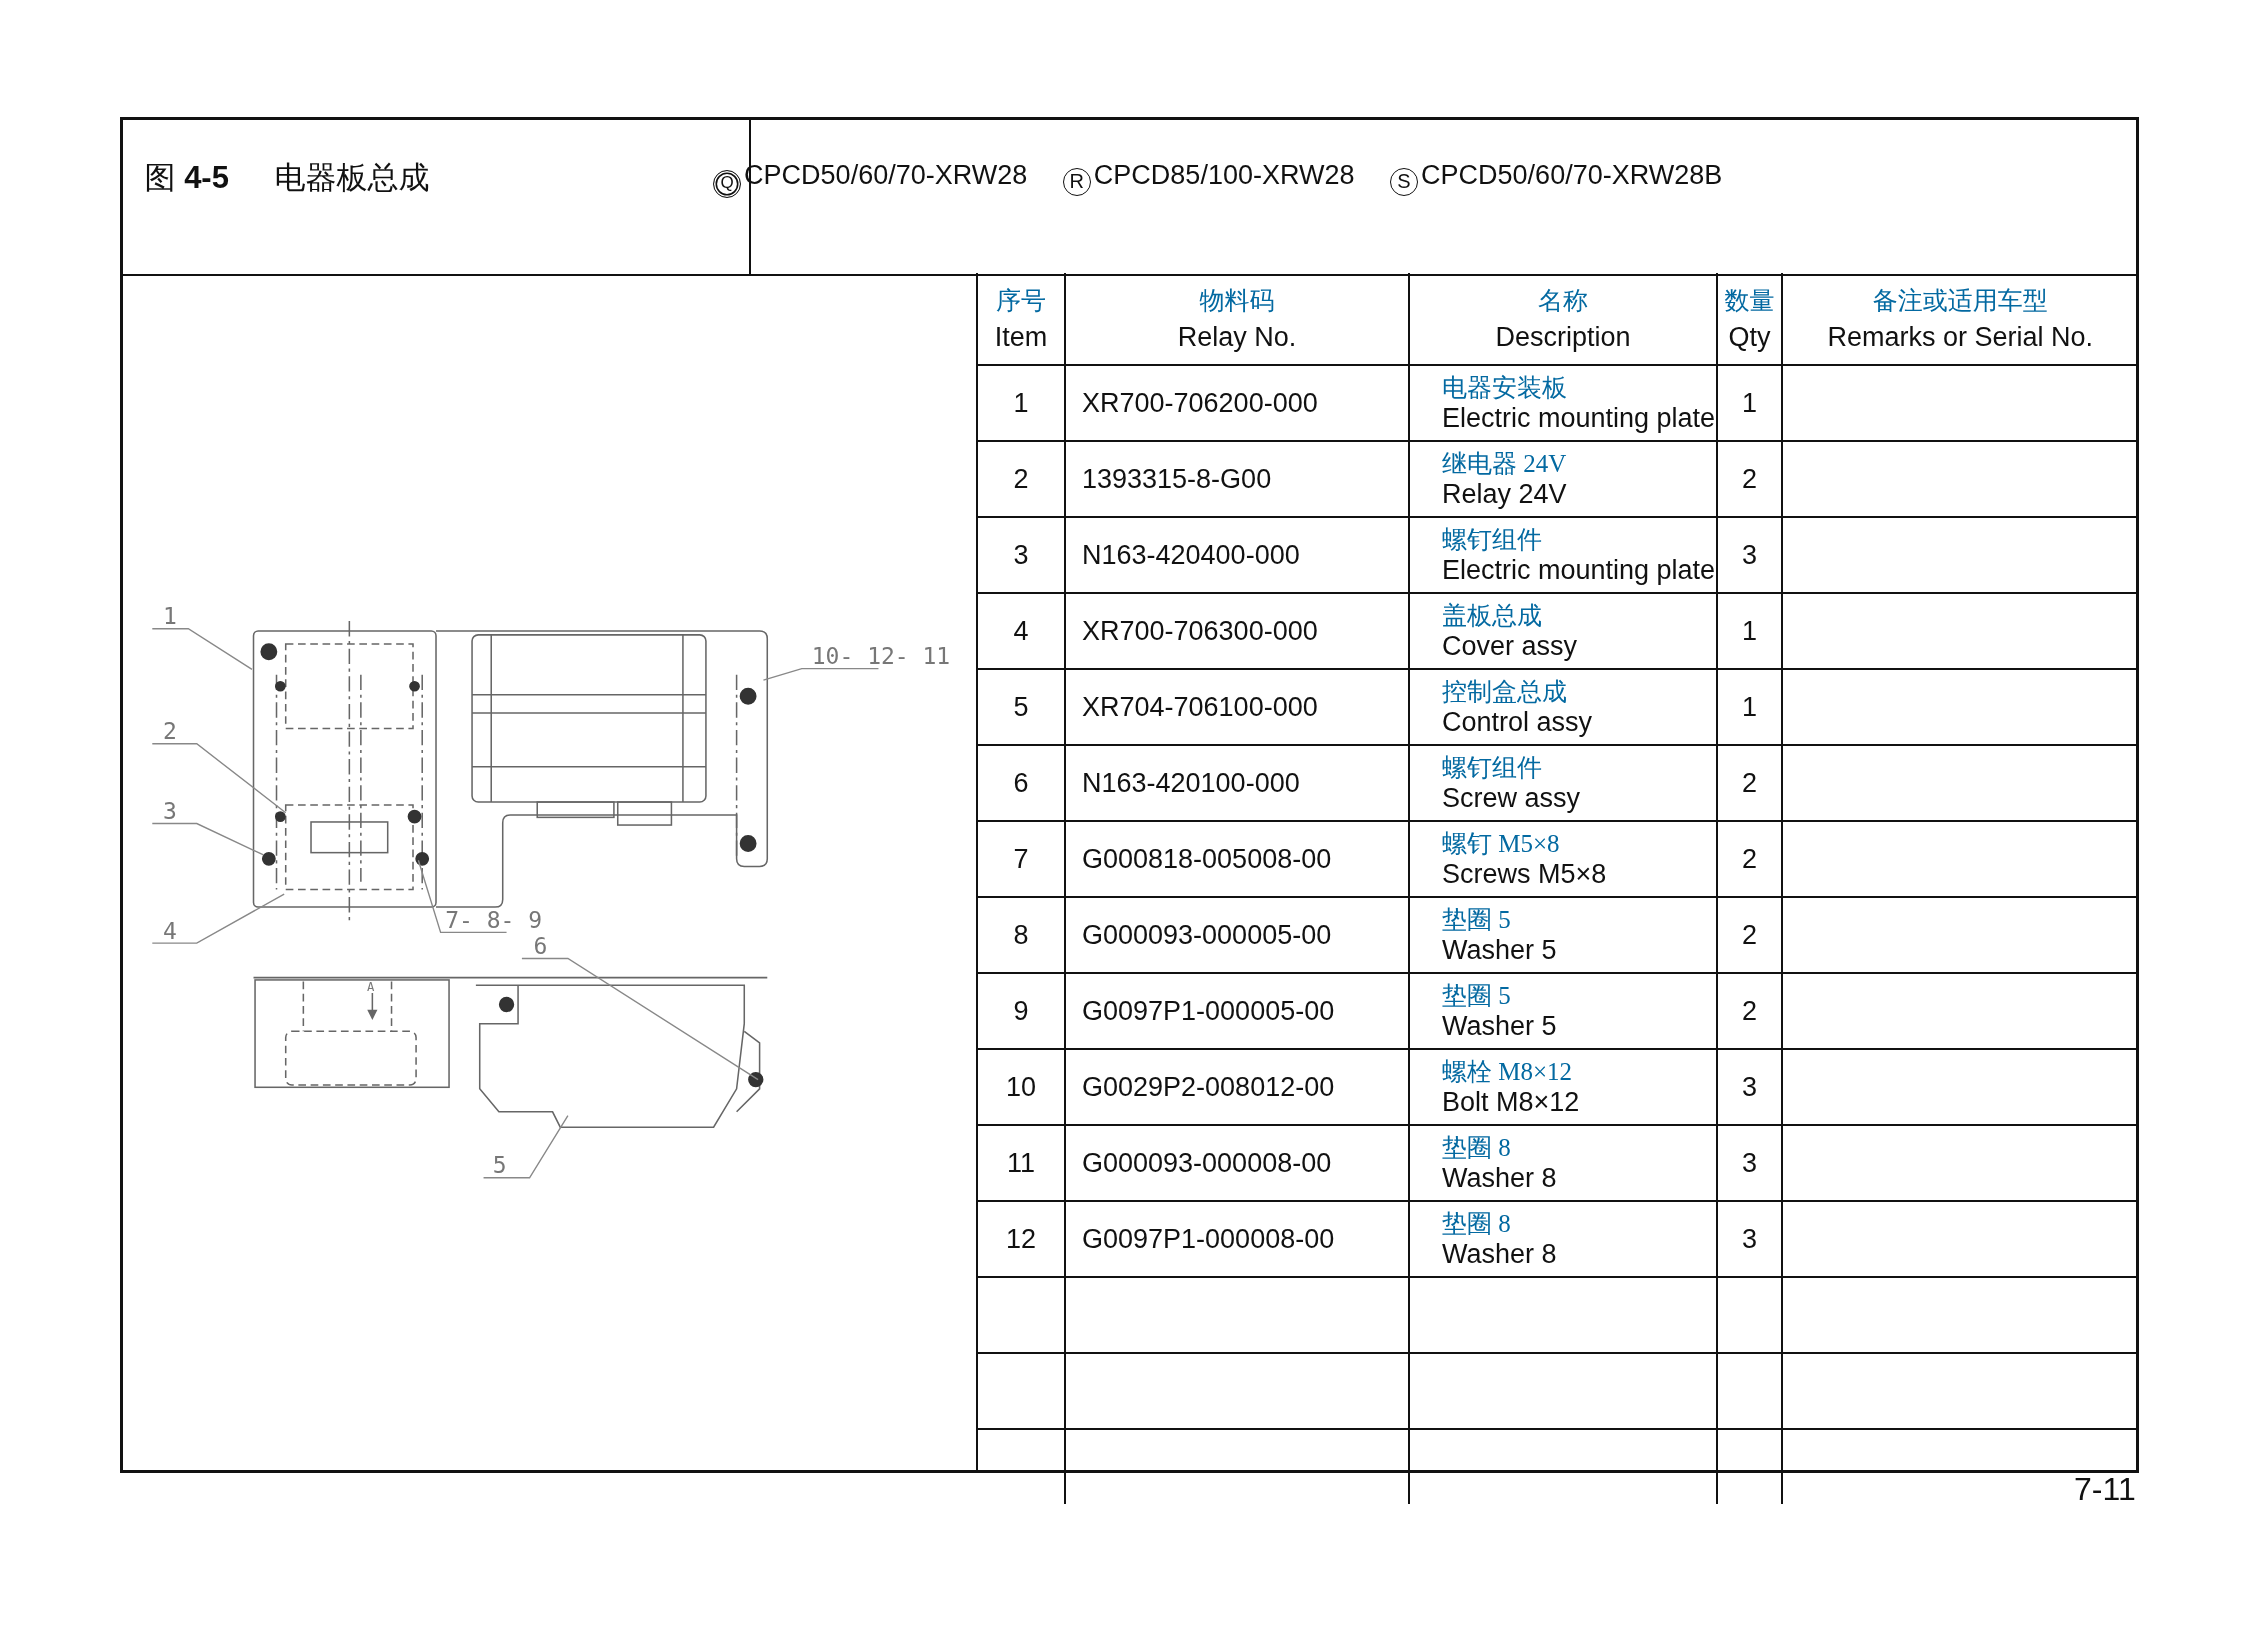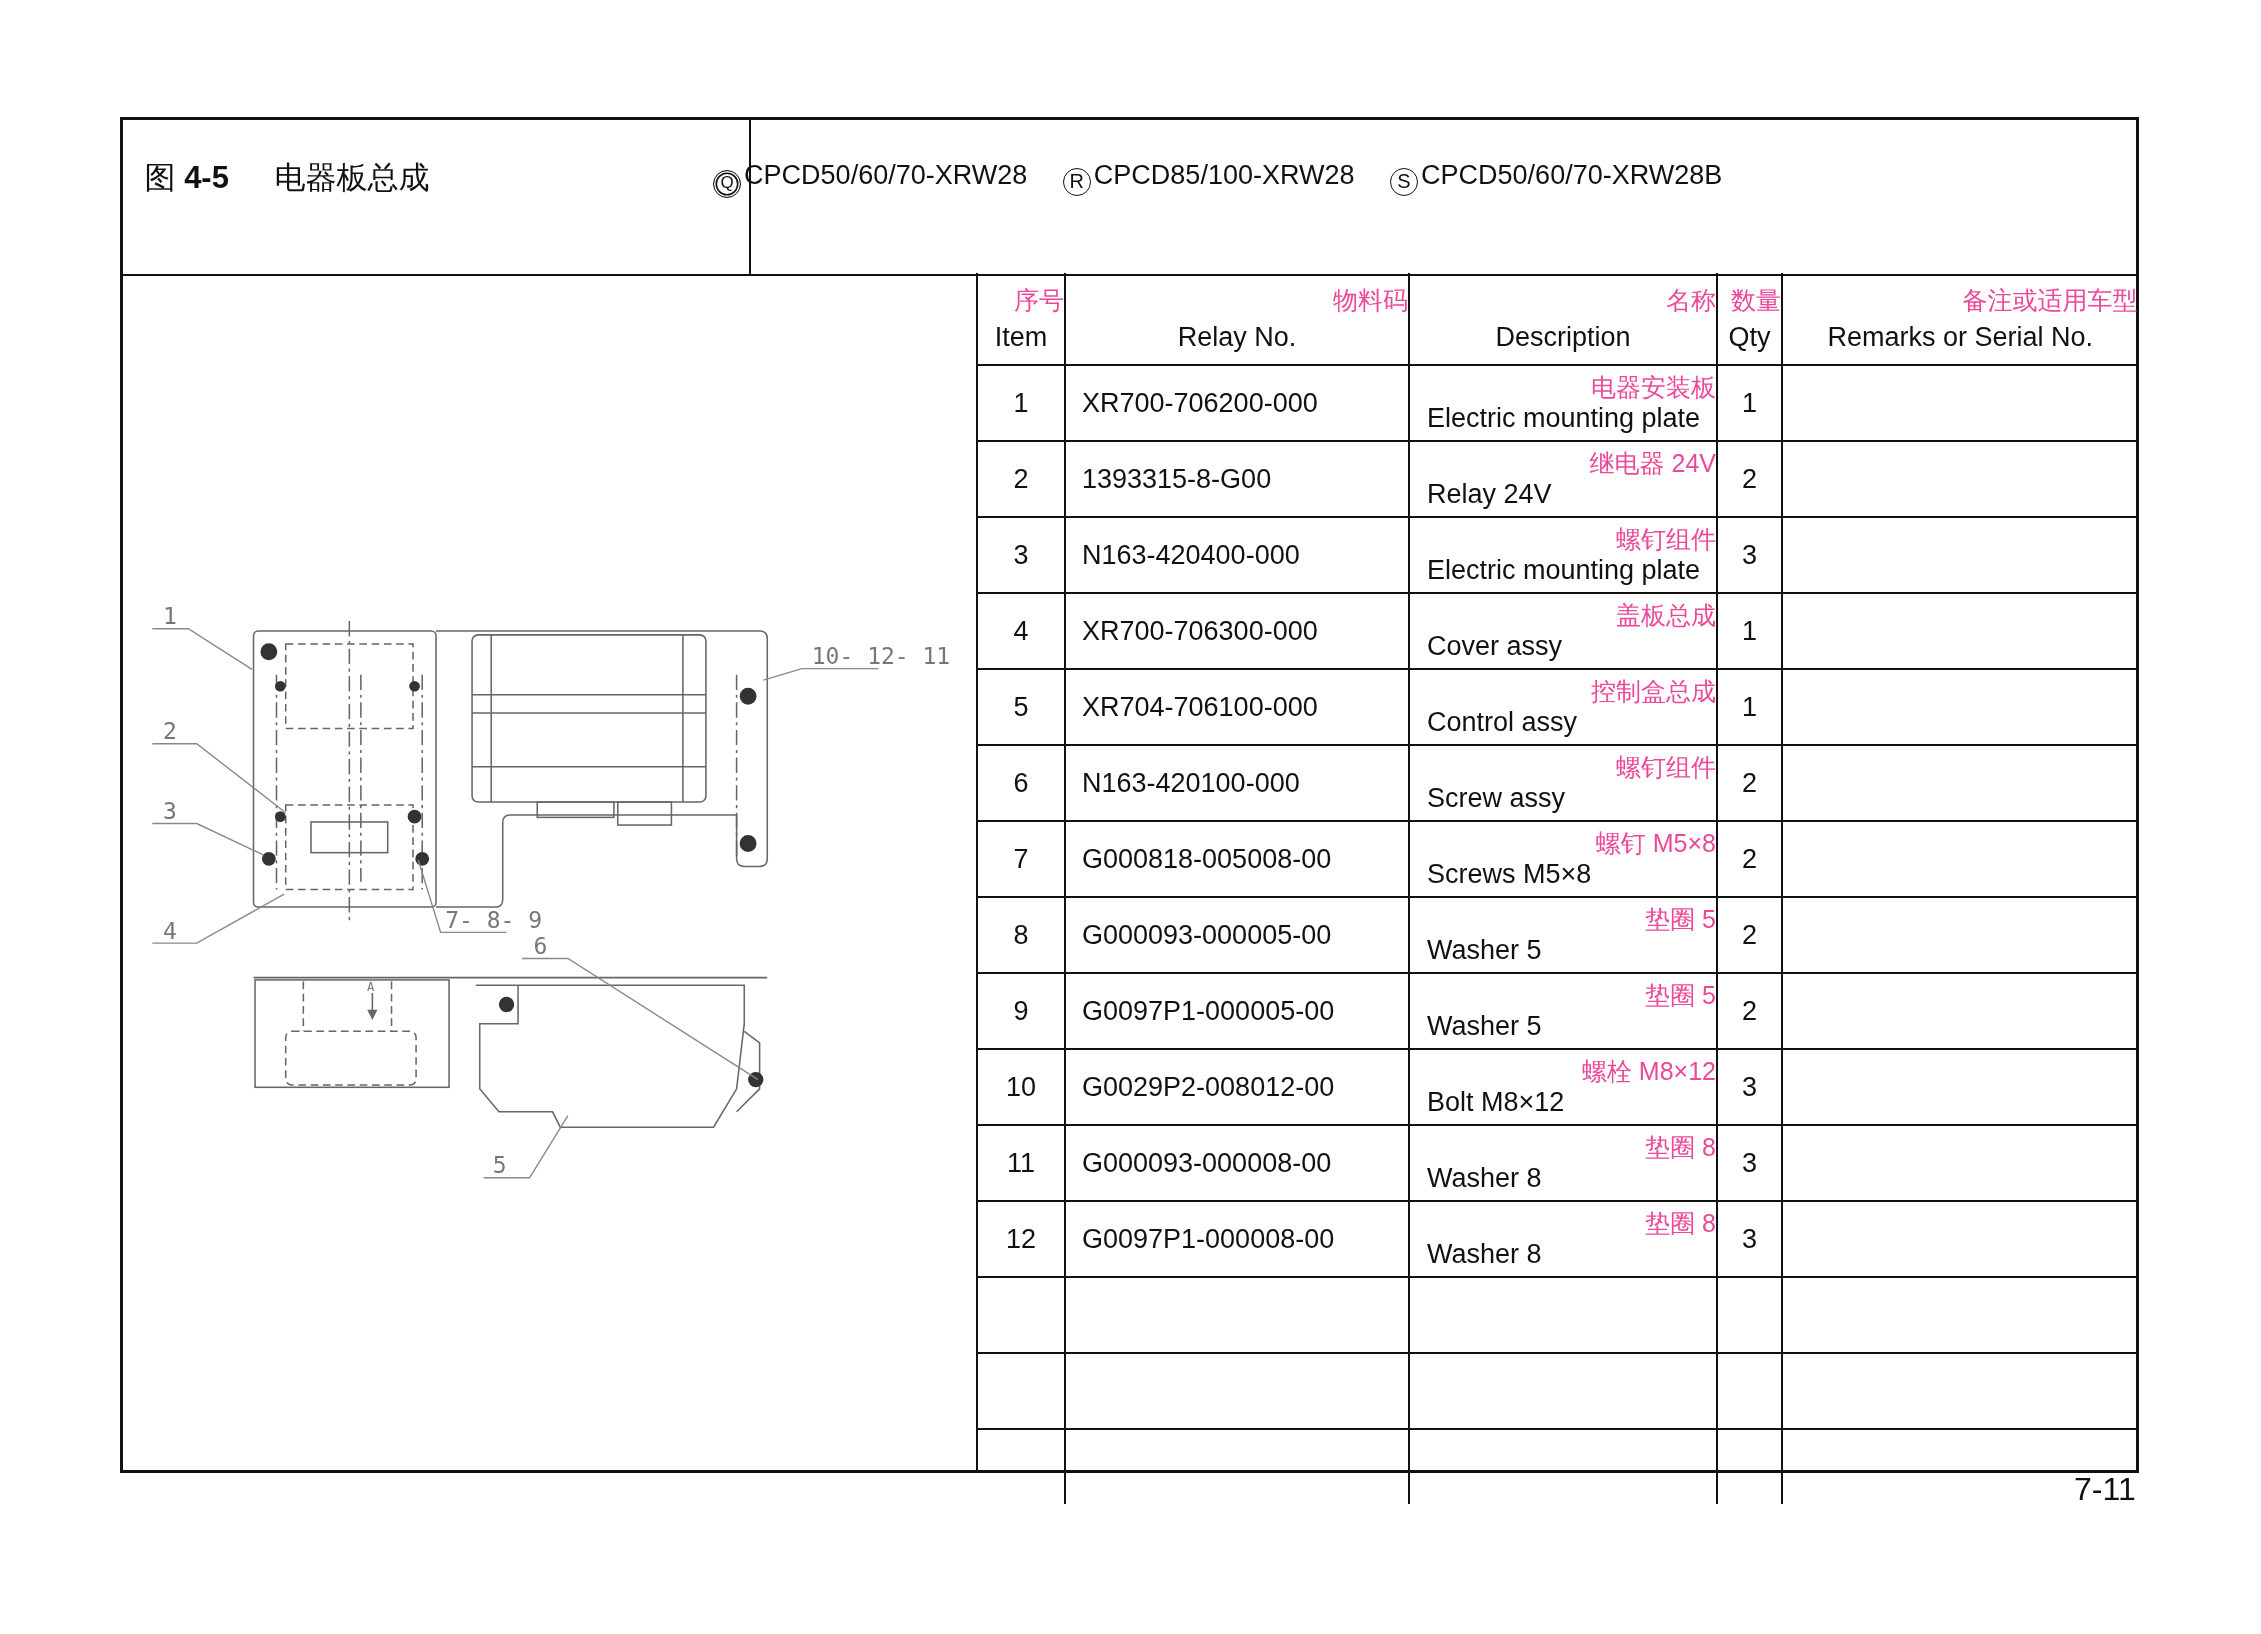--- a/index.html
+++ b/index.html
@@ -30,25 +30,25 @@
 
   .table { position: absolute; left: 853px; top: 153px; right: -1.5px; bottom: -1.5px;
            border-left: 2.3px solid #111; box-sizing: border-box; }
   table { border-collapse: collapse; width: 100%; height: 100%; table-layout: fixed; }
   td, th { border: 2.3px solid #111; padding: 0; font-weight: normal; font-size: 27px; }
   tr:first-child td, tr:first-child th { border-top: none; }
   td:first-child, th:first-child { border-left: none; }
   td:last-child, th:last-child { border-right: none; }
   tr:last-child td { border-bottom: none; }
   th { height: 91px; text-align: center; line-height: 37px; }
-  th .cn, td .cn { font-family: Liberation Sans, sans-serif; font-size: 25px; color: #ec4899; text-align: right; }
+  th .cn, td .cn { font-family: Liberation Serif, serif; font-size: 25px; color: #0369a1; }
   td { height: 74px; }
   td.c { text-align: center; }
   td.code { padding-left: 16px; }
-  td.desc { padding-left: 17px; line-height: 31px; }
+  td.desc { padding-left: 32px; line-height: 31px; }
   .page-no { position: absolute; left: 2074px; top: 1471px; font-size: 32px; }
   .callout { font-family: "DejaVu Sans Mono", monospace; fill: #777; font-size: 30px; }
 </style>
 </head>
 <body>
 
 <div class="frame">
 
   <div class="header">
     <div class="title-box">

